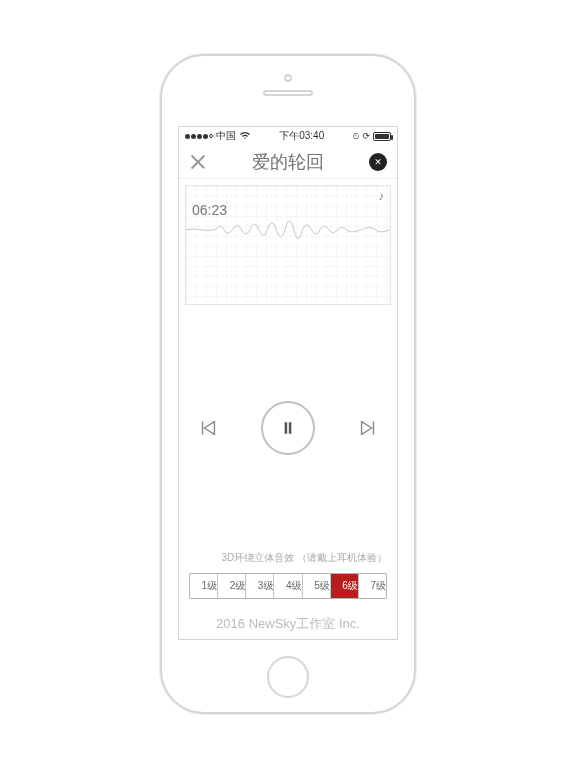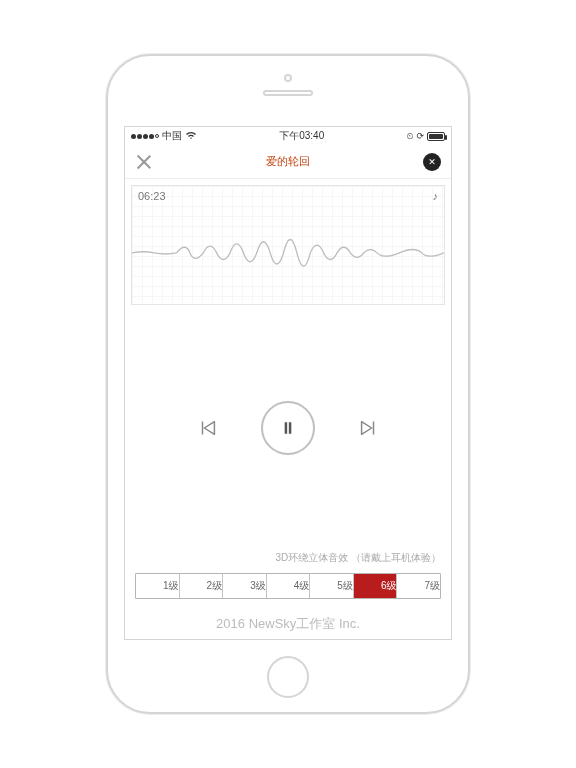--- a/index.html
+++ b/index.html
@@ -1,19 +1,19 @@
 <!DOCTYPE html>
 <html><head>
 <meta charset="utf-8">
 <style>
   * { box-sizing: border-box; margin: 0; padding: 0; }
   html, body { width: 576px; height: 768px; background: #fff; font-family: -apple-system, "Helvetica Neue", Arial, sans-serif; }
   .stage { width: 576px; height: 768px; display: flex; align-items: center; justify-content: center; background: #fff; }
   .phone {
-    width: 364px; height: 660px; border: 2px solid #d5d5d5; border-radius: 44px;
+    width: 256px; height: 660px; border: 2px solid #d5d5d5; border-radius: 44px;
     background: #fff; position: relative; box-shadow: 0 0 0 1px #eee;
     display: flex; flex-direction: column; align-items: center;
   }
   .speaker {
     position: absolute; top: 34px; left: 50%; transform: translateX(-50%);
     width: 50px; height: 6px; border: 2px solid #d5d5d5; border-radius: 6px;
   }
   .camera {
     position: absolute; top: 18px; left: 50%; transform: translateX(-50%);
     width: 8px; height: 8px; border: 2px solid #d5d5d5; border-radius: 50%;
@@ -53,36 +53,36 @@
   }
   .nav-close {
     position: absolute; left: 10px; top: 50%; transform: translateY(-50%);
     width: 18px; height: 18px; cursor: pointer; color: #888;
   }
   .nav-close::before, .nav-close::after {
     content: ""; position: absolute; left: 8px; top: 0; width: 1.5px; height: 18px; background: #999;
   }
   .nav-close::before { transform: rotate(45deg); }
   .nav-close::after { transform: rotate(-45deg); }
-  .nav-title { font-size: 11px; color: #c2410c; }
+  .nav-title { font-size: 18px; color: #737373; }
   .nav-right {
     position: absolute; right: 10px; top: 50%; transform: translateY(-50%);
     width: 18px; height: 18px; border-radius: 50%; background: #222; cursor: pointer;
     display: flex; align-items: center; justify-content: center; color: #fff; font-size: 9px;
   }
 
   
   .wavepanel {
     height: 120px; border: 1px solid #e5e5e5; margin: 6px 6px 0 6px; position: relative;
     background-image:
       linear-gradient(#f6f6f6 1px, transparent 1px),
       linear-gradient(90deg, #f6f6f6 1px, transparent 1px);
     background-size: 10px 10px;
   }
-  .wavetime { position: absolute; top: 4px; left: 6px; font-size: 11px; color: #777; }
+  .wavetime { position: absolute; top: 16px; left: 6px; font-size: 14px; color: #777; }
   .wavenote { position: absolute; top: 4px; right: 6px; font-size: 11px; color: #777; }
   .wavepath { position: absolute; inset: 0; }
 
   
   .controls {
     flex: 1; display: flex; align-items: center; justify-content: center; gap: 42px;
   }
   .ctrl { cursor: pointer; color: #666; display: flex; align-items: center; justify-content: center; }
   .ctrl svg { display: block; }
   .ctrl.playpause {

